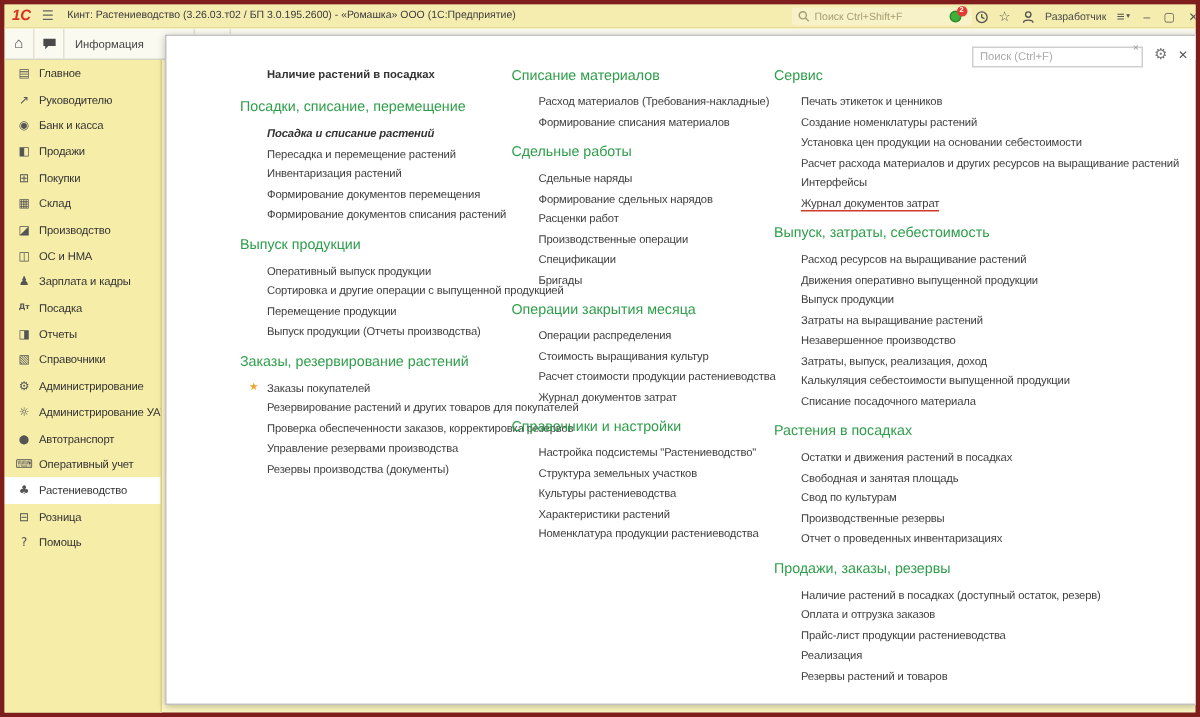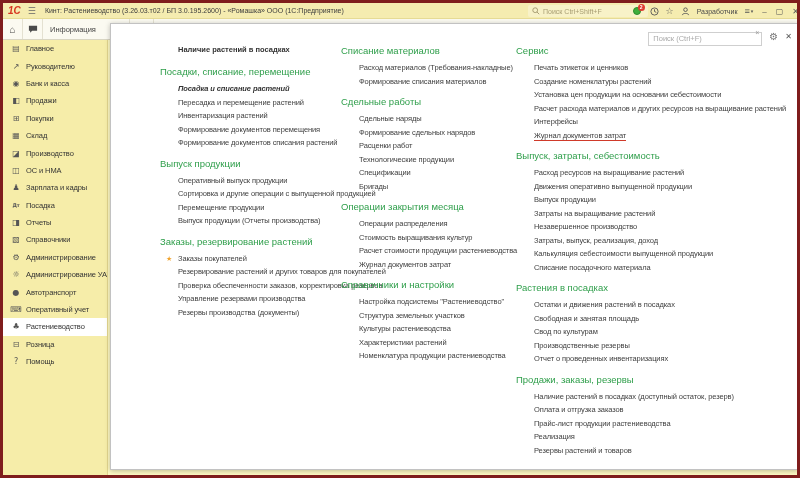--- a/index.html
+++ b/index.html
@@ -231,21 +231,21 @@
         <div class="fp-item"><span>Резервы производства (документы)</span></div>
       </div>
     <div class="fp-col c2">
         <div class="fp-sec-title">Списание материалов</div>
         <div class="fp-item"><span>Расход материалов (Требования-накладные)</span></div>
         <div class="fp-item"><span>Формирование списания материалов</span></div>
         <div class="fp-sec-title">Сдельные работы</div>
         <div class="fp-item"><span>Сдельные наряды</span></div>
         <div class="fp-item"><span>Формирование сдельных нарядов</span></div>
         <div class="fp-item"><span>Расценки работ</span></div>
-        <div class="fp-item"><span>Технологические продукции</span></div>
+        <div class="fp-item"><span>Производственные операции</span></div>
         <div class="fp-item"><span>Спецификации</span></div>
         <div class="fp-item"><span>Бригады</span></div>
         <div class="fp-sec-title">Операции закрытия месяца</div>
         <div class="fp-item"><span>Операции распределения</span></div>
         <div class="fp-item"><span>Стоимость выращивания культур</span></div>
         <div class="fp-item"><span>Расчет стоимости продукции растениеводства</span></div>
         <div class="fp-item"><span>Журнал документов затрат</span></div>
         <div class="fp-sec-title">Справочники и настройки</div>
         <div class="fp-item"><span>Настройка подсистемы "Растениеводство"</span></div>
         <div class="fp-item"><span>Структура земельных участков</span></div>

